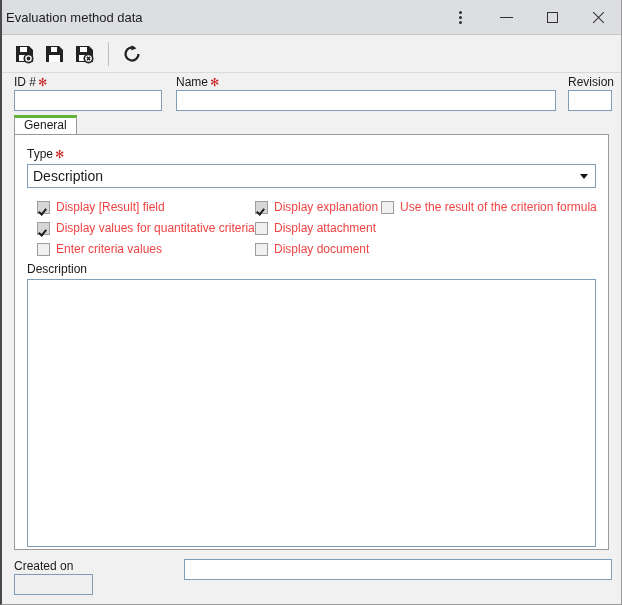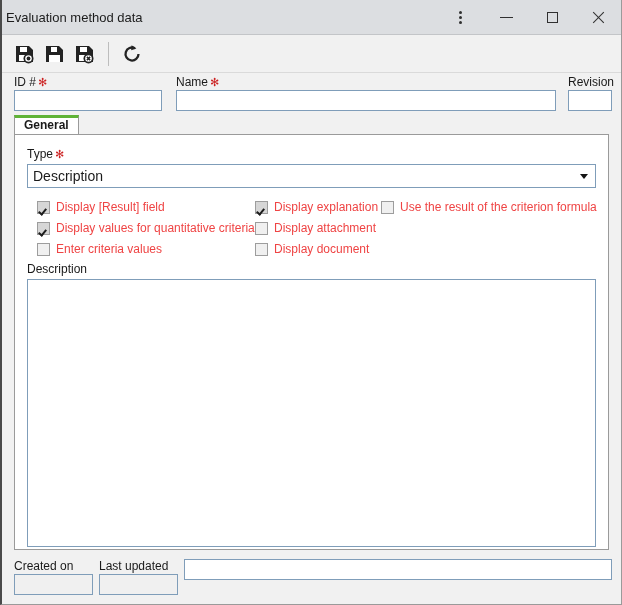--- a/index.html
+++ b/index.html
@@ -100,21 +100,20 @@
   .inp.ro { background: #f0f0f0; }
 
   
   .tabstrip {
     margin: 0 12px;
     height: 19px;
     display: flex;
     align-items: flex-end;
     position: relative;
     z-index: 2;
-    font-weight: bold;
   }
   .tab {
     height: 19px;
     padding: 0 9px;
     background: #ffffff;
     border: 1px solid #9a9a9a;
     border-bottom: none;
     border-top: 3px solid #5fb336;
     font-size: 12px;
     line-height: 15px;
@@ -368,23 +367,19 @@
     <textarea class="desc-area" placeholder="" style=""></textarea>
   </div>
 
   <div class="footer">
 
     <div class="fld" style="left:12px; top:0px; width:79px;">
       <div class="fld-label">Created on</div>
       <input class="inp ro" type="text" readonly="" value="" style="">
     </div>
 
-    <div class="fld" style="left:97px; top:0px; width:79px;">
-      <div class="fld-label">Last updated</div>
-      <input class="inp ro" type="text" readonly="" value="" style="">
-    </div>
 
     <div class="fld" style="left:182px; top:0px; width:428px;">
       <input class="inp" type="text" value="" style="">
     </div>
   </div>
 
 </div>
 
 </body></html>

